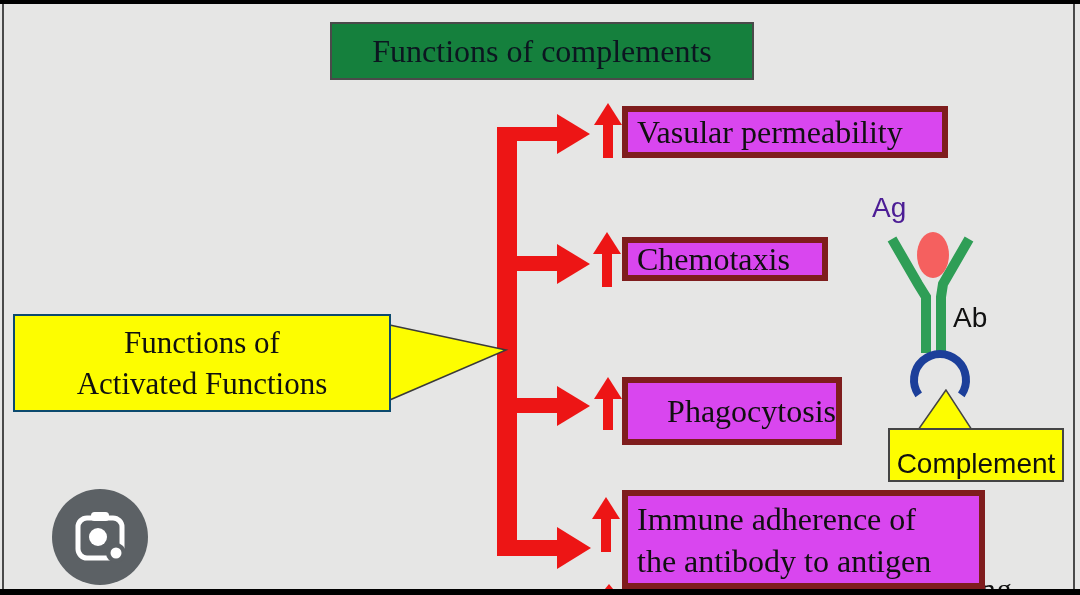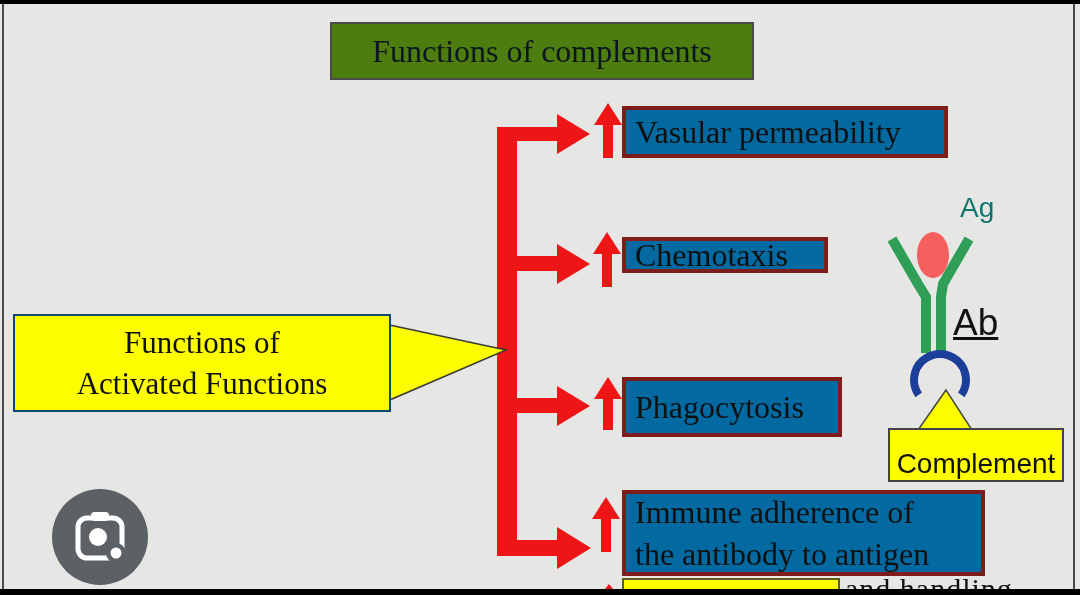--- a/index.html
+++ b/index.html
@@ -10,45 +10,45 @@
   .abs{position:absolute;}
   .bar{position:absolute;left:0;width:1080px;background:#000;z-index:30;}
   #bar-top{top:0;height:4px;}
   #bar-bottom{top:589px;height:6px;}
   .frame-line{position:absolute;top:4px;height:585px;width:2px;background:#4a4a4a;z-index:25;}
   #frame-left{left:2px;}
   #frame-right{left:1073px;}
 
   .title-box{
     left:330px;top:22px;width:420px;height:54px;
-    background:#4d7c0f;border:2px solid #4a4a4a;
+    background:#15803d;border:2px solid #4a4a4a;
     display:flex;align-items:center;justify-content:center;
     font-size:32px;color:#0c1620;z-index:5;
   }
   .callout-box{
     left:13px;top:314px;width:374px;height:94px;
     background:#fdfd00;border:2px solid #0c4a6e;
     display:flex;flex-direction:column;align-items:center;justify-content:center;
     font-size:31px;line-height:41px;color:#101010;text-align:center;z-index:5;
   }
   .fn-box{
-    background:#0369a1;border:4px solid #7f1d1d;color:#101010;
+    background:#d946ef;border:6px solid #7f1d1d;color:#101010;
     display:flex;align-items:center;font-size:32px;
     padding-left:9px;box-sizing:border-box;z-index:5;white-space:pre-line;line-height:42px;
   }
   #fn-1{left:622px;top:106px;width:326px;height:52px;}
-  #fn-2{left:622px;top:237px;width:206px;height:36px;}
-  #fn-3{left:622px;top:377px;width:220px;height:60px;}
-  #fn-4{left:622px;top:490px;width:363px;height:86px;}
+  #fn-2{left:622px;top:237px;width:206px;height:44px;}
+  #fn-3{left:622px;top:377px;width:220px;height:68px;justify-content:flex-end;}
+  #fn-4{left:622px;top:490px;width:363px;height:99px;}
   #fn-cutoff{left:622px;top:578px;width:214px;height:20px;background:#fdfd00;border:2px solid #5f5f1d;z-index:4;}
   #partial-text{left:845px;top:572px;font-size:30px;color:#101010;letter-spacing:1px;z-index:4;white-space:nowrap;}
 
   .sans{font-family:"Liberation Sans",sans-serif;}
-  #ag-label{left:960px;top:192px;font-size:28px;color:#0f766e;z-index:6;}
-  #ab-label{left:953px;top:302px;font-size:37px;color:#111;z-index:6;text-decoration:underline;}
+  #ag-label{left:872px;top:192px;font-size:28px;color:#4c1d95;z-index:6;}
+  #ab-label{left:953px;top:302px;font-size:28px;color:#111;z-index:6;}
   .complement-box{
     left:888px;top:428px;width:172px;height:50px;
     background:#fdfd00;border:2px solid #444;
     display:flex;align-items:flex-end;justify-content:center;
     font-size:28px;color:#101010;z-index:5;
   }
   #diagram-svg{left:0;top:0;z-index:3;}
   .lens-btn{
     left:52px;top:489px;width:96px;height:96px;border-radius:50%;
     background:#5c6165;z-index:20;display:flex;align-items:center;justify-content:center;

